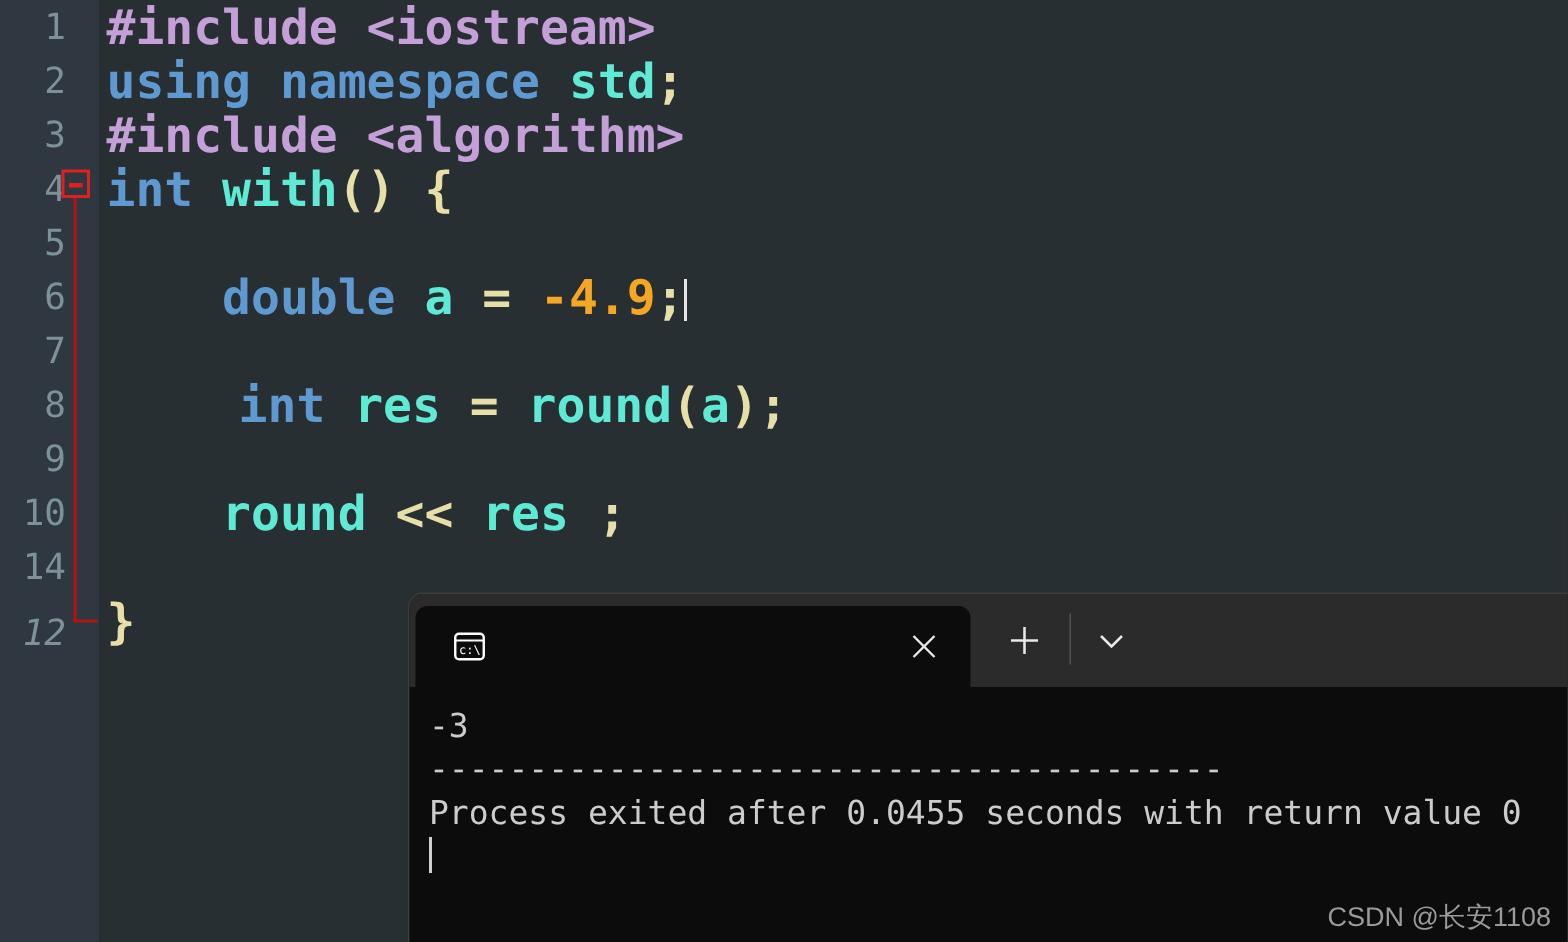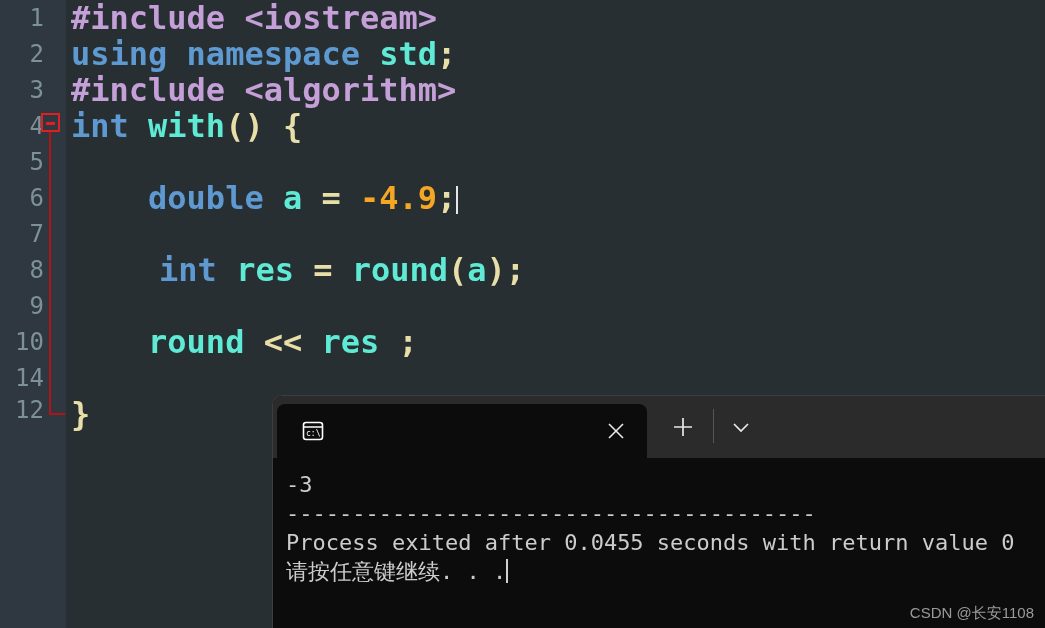--- a/index.html
+++ b/index.html
@@ -233,21 +233,21 @@
     background: #d0d0d0;
     vertical-align: -4px;
   }
 
   .watermark {
     position: absolute;
     right: 11px;
     bottom: 5px;
     color: #9a9a9a;
     font-family: "Liberation Sans", sans-serif;
-    font-size: 15px;
+    font-size: 18px;
     white-space: nowrap;
   }
 
   svg { display: block; }
 </style>
 </head>
 <body>
 
 <div id="root">
 
@@ -271,21 +271,21 @@
         <div class="lnum" style="top: 216px;">7</div>
         <div class="codeline" style="top: 216px; left: 71px;"></div>
         <div class="lnum" style="top: 252px;">8</div>
         <div class="codeline" style="top: 252px; left: 82px;"><span class="t-kw">    int </span><span class="t-id">res </span><span class="t-punc">= </span><span class="t-id">round</span><span class="t-punc">(</span><span class="t-id">a</span><span class="t-punc">);</span></div>
         <div class="lnum" style="top: 288px;">9</div>
         <div class="codeline" style="top: 288px; left: 71px;"></div>
         <div class="lnum" style="top: 324px;">10</div>
         <div class="codeline" style="top: 324px; left: 71px;"><span class="t-id">    round </span><span class="t-punc">&lt;&lt; </span><span class="t-id">res </span><span class="t-punc">;</span></div>
         <div class="lnum" style="top: 360px;">14</div>
         <div class="codeline" style="top: 360px; left: 71px;"></div>
-        <div class="lnum" style="top: 392px;">12</div>
+        <div class="lnum" style="top: 404px; font-style: italic;">12</div>
         <div class="codeline" style="top: 396px; left: 71px;"><span class="t-punc">}</span></div>
       </div>
 
     <div class="fold-box"></div>
     <div class="fold-line"></div>
     <div class="fold-foot"></div>
   </div>
 
   <div class="terminal">
 
@@ -321,19 +321,19 @@
         <svg width="22" height="16" viewBox="0 0 22 16">
           <polyline points="4,5 11,12 18,5" fill="none" stroke="#e9e9e9" stroke-width="1.7"></polyline>
         </svg>
       </span>
     </div>
 
     <div class="term-body">
       <div class="term-line">-3</div>
       <div class="term-line">----------------------------------------</div>
       <div class="term-line">Process exited after 0.0455 seconds with return value 0</div>
-      <div class="term-line"><span>请按任意键继续. . .</span><span class="term-caret"></span></div>
+      <div class="term-line"><span class="term-caret"></span></div>
     </div>
 
     <div class="watermark">CSDN @长安1108</div>
   </div>
 
 </div>
 
 </body></html>

